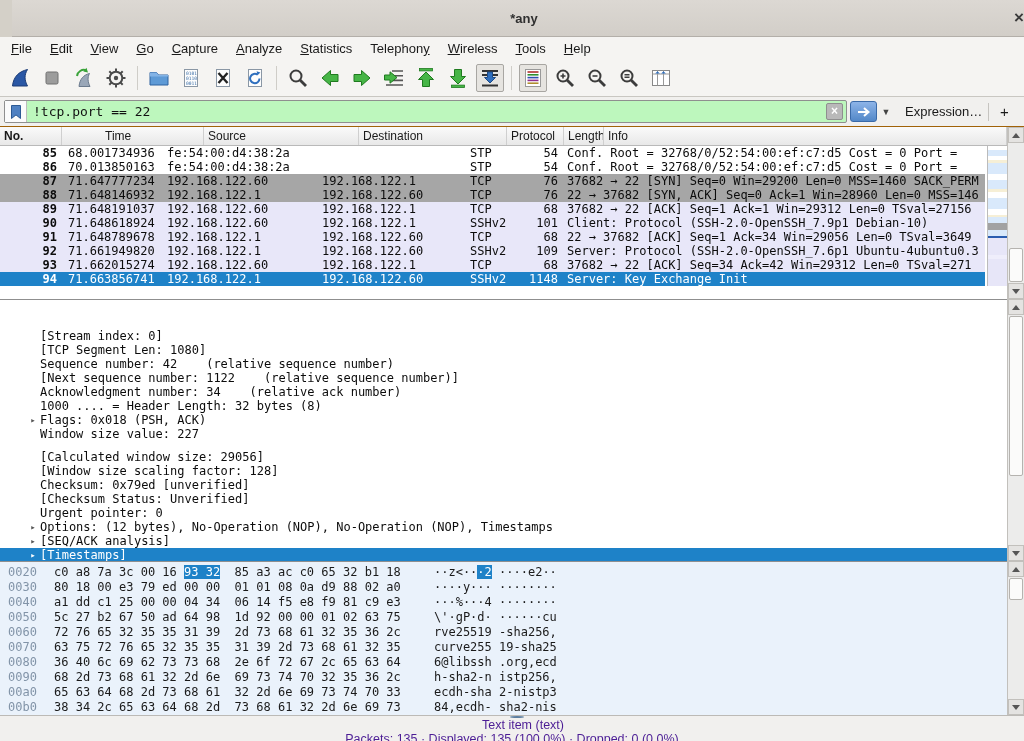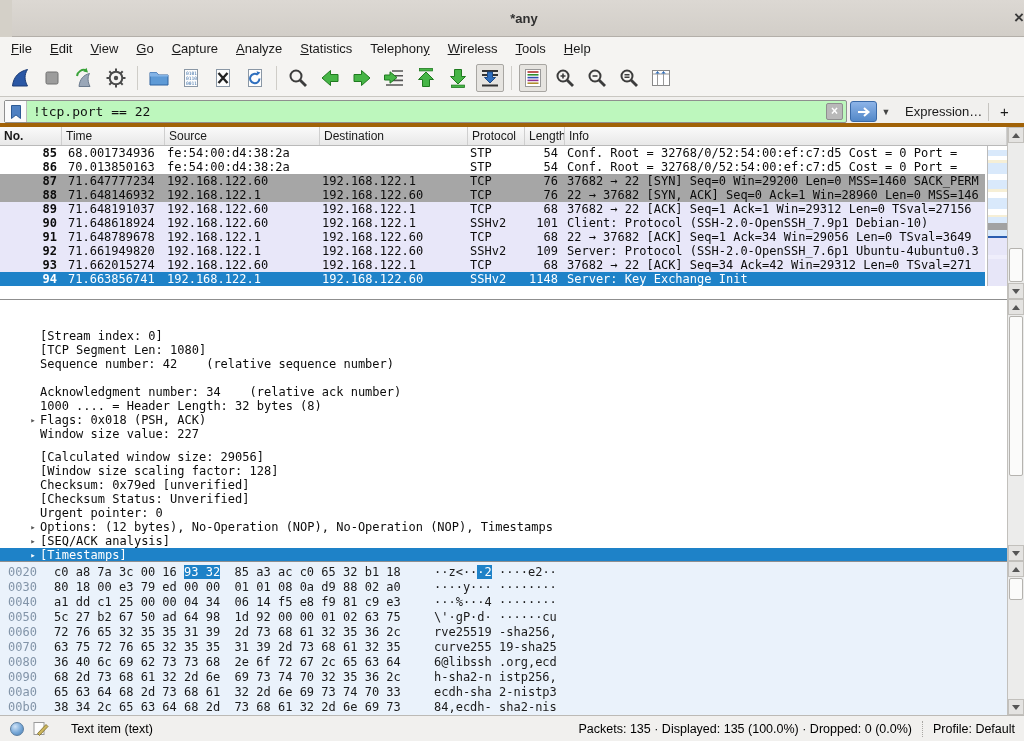--- a/index.html
+++ b/index.html
@@ -24,21 +24,21 @@
   
   .toolbar { position:absolute; left:0; top:60px; width:1024px; height:37px;
     background:#f5f4f2; border-bottom:1px solid #c9c7c2; display:flex; align-items:center; padding-left:4px; }
   .tbtn { width:28px; height:28px; display:flex; align-items:center; justify-content:center;
     margin:0 2px; border:1px solid transparent; border-radius:2px; }
   .tbtn.pressed { background:#e6e4e0; border:1px solid #a8a6a2; }
   .tsep { width:1px; height:24px; background:#cfcdc8; margin:0 5px; }
 
   
   .filterbar { position:absolute; left:0; top:97px; width:1024px; height:30px;
-    background:#f1f0ee; border-bottom:4px solid #a16207; }
+    background:#f1f0ee; border-bottom:1px solid #a16207; }
   .filter-field { position:absolute; left:4px; top:3px; width:843px; height:23px;
     border:1px solid #8f8f8f; border-radius:2px; background:var(--filter-bg); display:flex; align-items:center; }
   .bookmark-box { width:22px; height:21px; background:#fbfbfb; border-right:1px solid #bcbcbc;
     display:flex; align-items:center; justify-content:center; }
   .filter-input { flex:1; font-family:"DejaVu Sans Mono", monospace; font-size:13px; color:#111;
     padding-left:6px; line-height:21px; white-space:pre; overflow:hidden; }
   .filter-clear { width:17px; height:17px; background:#b9b9b9; border:1px solid #8f8f8f; border-radius:2px;
     color:#fff; font-size:12px; font-weight:bold; text-align:center; line-height:15px; margin-right:3px; }
   .filter-apply { position:absolute; left:850px; top:4px; width:27px; height:21px; border:1px solid #3a6aa8;
     border-radius:3px; background:linear-gradient(#8db4e8,#5388c8); display:flex; align-items:center; justify-content:center; }
@@ -105,21 +105,21 @@
     border-top:1px solid #8f8f8f; overflow:hidden; font-family:"DejaVu Sans Mono", monospace; font-size:12px;
     padding-top:3px; }
   .hxrow { position:relative; height:15px; line-height:15px; white-space:pre; color:#1a1a1a; }
   .hx-off { position:absolute; left:8px; color:#8294a8; }
   .hx-hex { position:absolute; left:54px; }
   .hx-asc { position:absolute; left:434px; }
   .hl { background:var(--sel); color:#fff; }
 
   
   .statusbar { position:absolute; left:0; top:715px; width:1024px; height:26px; background:#f1f0ee;
-    border-top:1px solid #bcbab6; display:flex; align-items:center; font-size:12.5px; color:#000000; }
+    border-top:1px solid #bcbab6; display:flex; align-items:center; font-size:12.5px; color:#4c1d95;flex-direction:column; }
   .expert-dot { width:14px; height:14px; border-radius:50%; margin-left:10px;
     background:radial-gradient(circle at 35% 30%, #cfe3f7, #76a7d7 55%, #4a7cb0); border:1px solid #5a7da0; }
   .status-sep { width:1px; height:16px; border-left:1px dotted #a9a7a3; margin:0 10px; }
   .sb-text { white-space:pre; }
   .spacer { flex:1; }
 </style>
 </head>
 <body>
 
 <div class="win">
@@ -298,21 +298,21 @@
     </div>
     <div class="filter-caret">▼</div>
     <div class="filter-expression">Expression…</div>
     <div class="filter-vsep"></div>
     <div class="filter-add">+</div>
   </div>
 
   <div class="plist">
     <div class="phead" id="phead">
         <div class="phcell c-no" style="text-align: left; padding-left: 4px;">No.</div>
-        <div class="phcell c-time" style="text-align: left; padding-left: 4px;">Time</div>
+        <div class="phcell c-time" style="text-align: left; padding-left: 4px; margin-left: 39px;">Time</div>
         <div class="phcell c-src" style="text-align: left; padding-left: 4px;">Source</div>
         <div class="phcell c-dst" style="text-align: left; padding-left: 4px;">Destination</div>
         <div class="phcell c-proto" style="text-align: left; padding-left: 4px;">Protocol</div>
         <div class="phcell c-len" style="text-align: left; padding-left: 4px;">Length</div>
         <div class="phcell c-info" style="text-align: left; padding-left: 4px;">Info</div>
       </div>
     <div class="prows" id="prows">
         <div class="prow white">
           <span class="pc c-no">85</span>
           <span class="pc c-time">68.001734936</span>
@@ -422,21 +422,21 @@
       <div class="hs-btn" style="left:966px;">
           <span class="tri-right"></span>
         </div>
     </div>
   </div>
 
   <div class="details" id="details">
       <div class="dline" style="padding-left: 26px; margin-top: 26px;"><span class="dexp"></span><span>[Stream index: 0]</span></div>
       <div class="dline" style="padding-left: 26px;"><span class="dexp"></span><span>[TCP Segment Len: 1080]</span></div>
       <div class="dline" style="padding-left: 26px;"><span class="dexp"></span><span>Sequence number: 42    (relative sequence number)</span></div>
-      <div class="dline" style="padding-left: 26px;"><span class="dexp"></span></div>
+      <div class="dline" style="padding-left: 26px;"><span class="dexp"></span><span>[Next sequence number: 1122    (relative sequence number)]</span></div>
       <div class="dline" style="padding-left: 26px;"><span class="dexp"></span><span>Acknowledgment number: 34    (relative ack number)</span></div>
       <div class="dline" style="padding-left: 26px;"><span class="dexp"></span><span>1000 .... = Header Length: 32 bytes (8)</span></div>
       <div class="dline" style="padding-left: 26px;"><span class="dexp">▸</span><span>Flags: 0x018 (PSH, ACK)</span></div>
       <div class="dline" style="padding-left: 26px; text-align: center;"><span class="dexp"></span><span>Window size value: 227</span></div>
       <div class="dline" style="padding-left: 26px; margin-top: 9px;"><span class="dexp"></span><span>[Calculated window size: 29056]</span></div>
       <div class="dline" style="padding-left: 26px;"><span class="dexp"></span><span>[Window size scaling factor: 128]</span></div>
       <div class="dline" style="padding-left: 26px;"><span class="dexp"></span><span>Checksum: 0x79ed [unverified]</span></div>
       <div class="dline" style="padding-left: 26px;"><span class="dexp"></span><span>[Checksum Status: Unverified]</span></div>
       <div class="dline" style="padding-left: 26px;"><span class="dexp"></span><span>Urgent pointer: 0</span></div>
       <div class="dline" style="padding-left: 26px;"><span class="dexp">▸</span><span>Options: (12 bytes), No-Operation (NOP), No-Operation (NOP), Timestamps</span></div>

